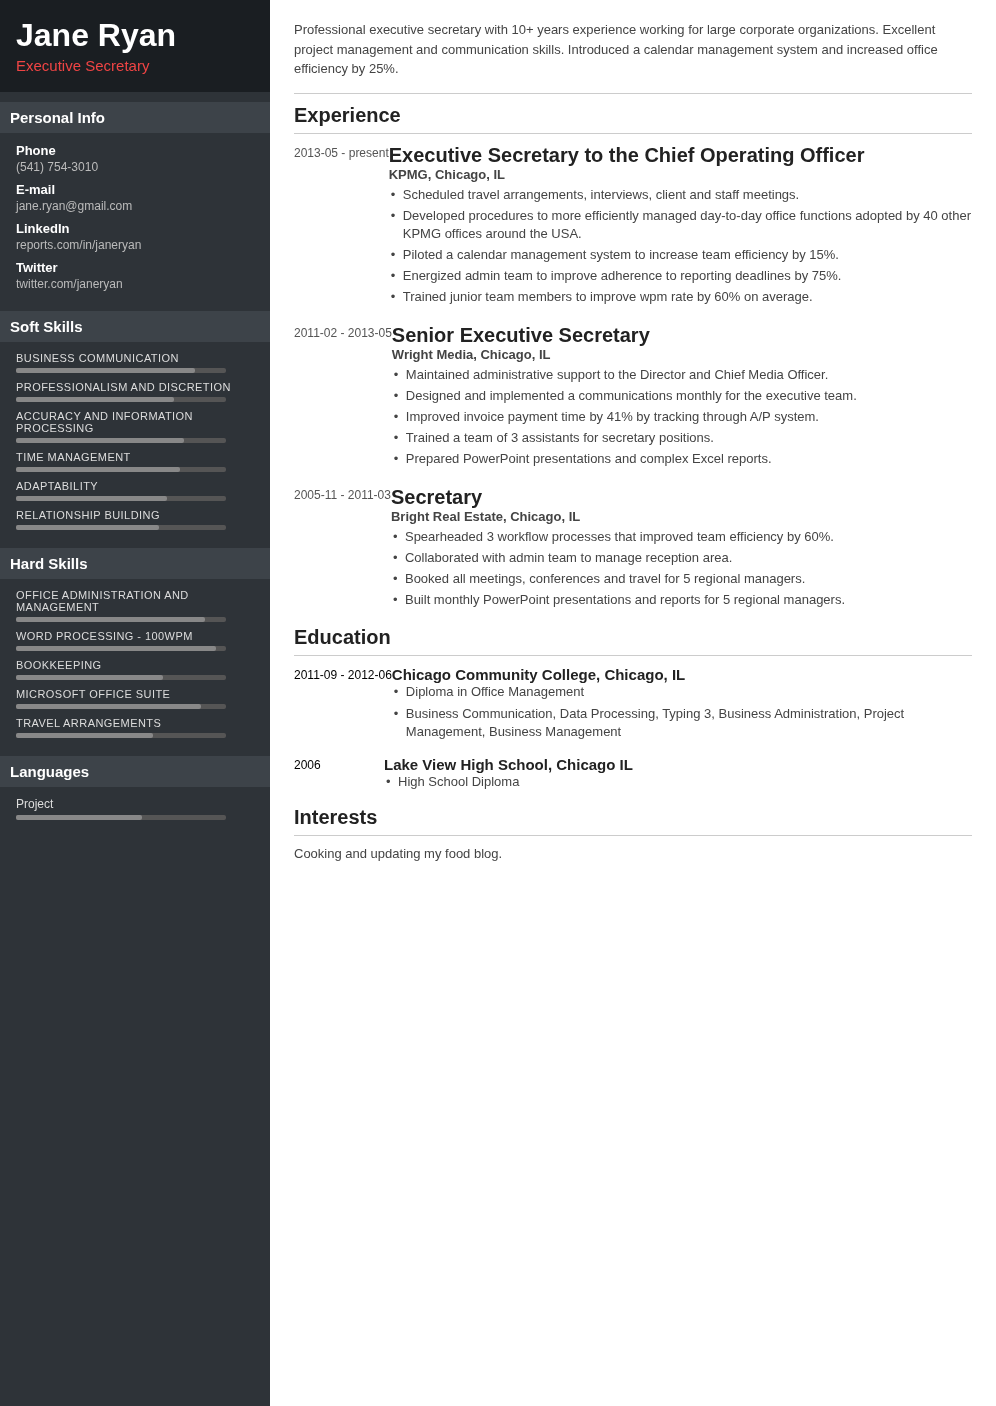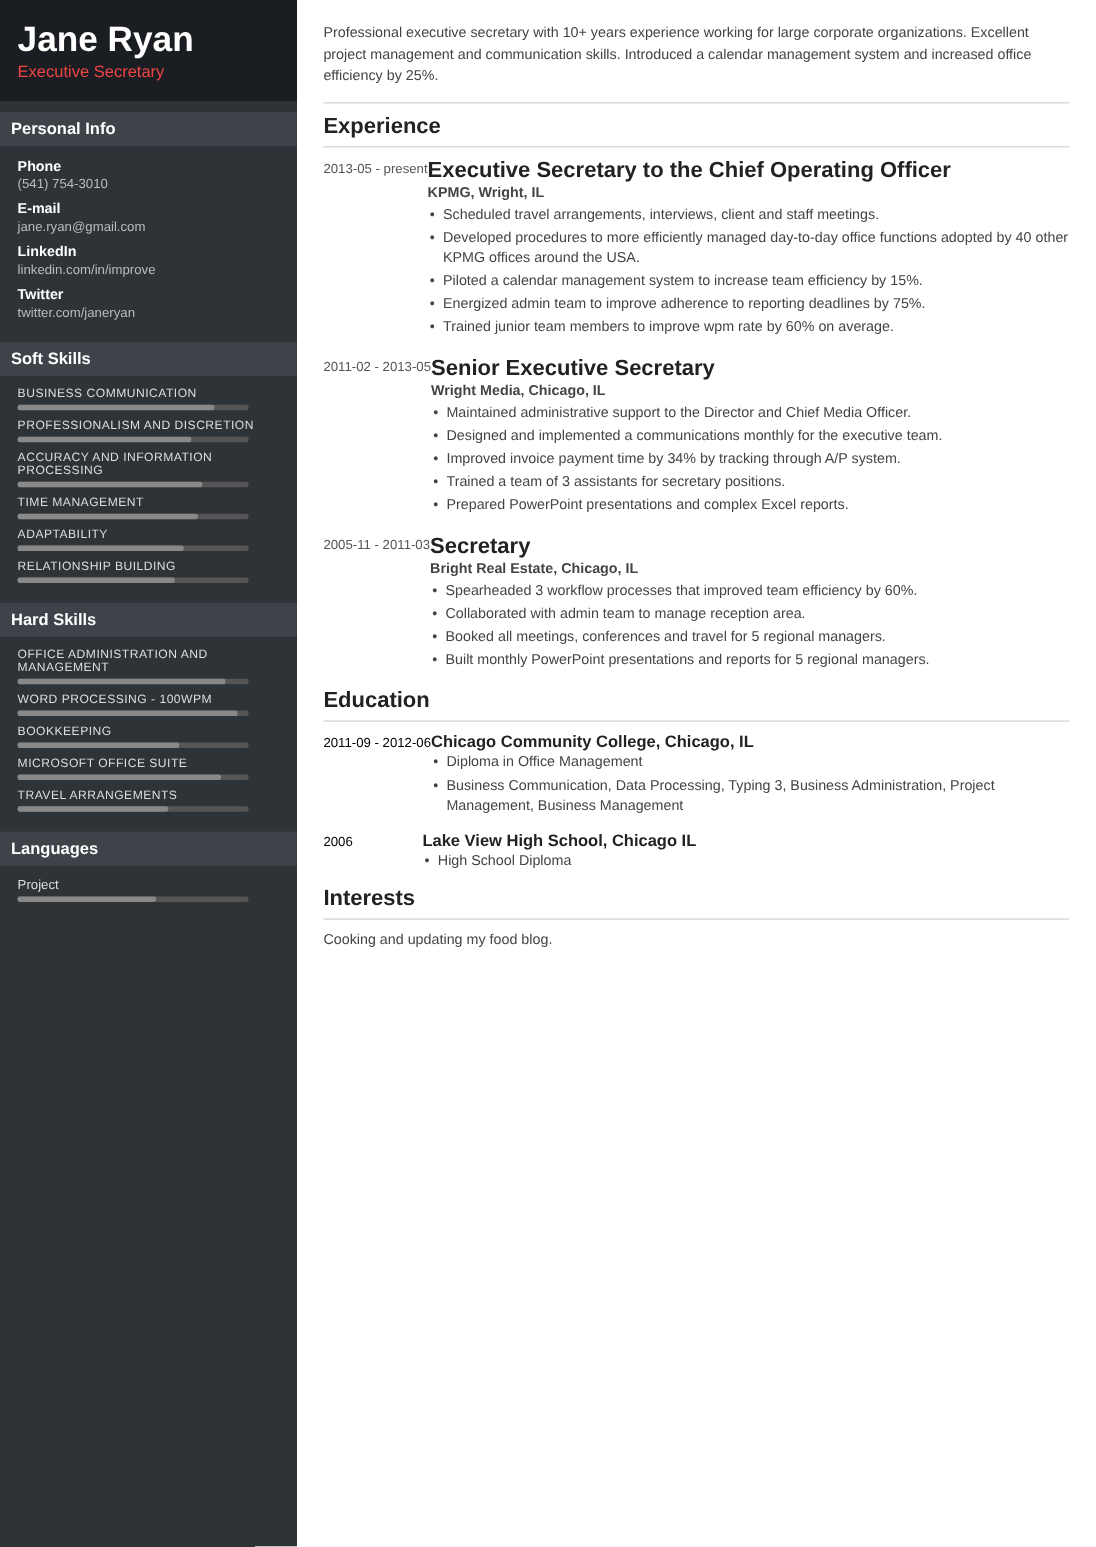--- a/index.html
+++ b/index.html
@@ -233,21 +233,21 @@
   <div class="sidebar-section">
     <div class="sidebar-section-title">Personal Info</div>
 
     <div class="contact-label">Phone</div>
     <div class="contact-value">(541) 754-3010</div>
 
     <div class="contact-label">E-mail</div>
     <div class="contact-value">jane.ryan@gmail.com</div>
 
     <div class="contact-label">LinkedIn</div>
-    <div class="contact-value">linkedin.com/in/improve</div>
+    <div class="contact-value">reports.com/in/janeryan</div>
 
     <div class="contact-label">Twitter</div>
     <div class="contact-value">twitter.com/janeryan</div>
   </div>
 
   <div class="sidebar-section">
     <div class="sidebar-section-title">Soft Skills</div>
     <div id="soft-skills-container">
         <div>
       <div class="skill-name">BUSINESS COMMUNICATION</div>
@@ -341,39 +341,39 @@
   <p class="summary-text">Professional executive secretary with 10+ years experience working for large corporate organizations. Excellent project management and communication skills. Introduced a calendar management system and increased office efficiency by 25%.</p>
   <hr class="section-divider">
 
   <div class="section-title">Experience</div>
   <hr class="section-divider">
   <div id="experience-container">
       <div class="experience-block">
       <div class="exp-date">2013-05 - present</div>
       <div class="exp-content">
         <div class="exp-job-title">Executive Secretary to the Chief Operating Officer</div>
-        <div class="exp-company">KPMG, Wright, IL</div>
+        <div class="exp-company">KPMG, Chicago, IL</div>
         <ul class="exp-bullets">
             <li>Scheduled travel arrangements, interviews, client and staff meetings.</li>
             <li>Developed procedures to more efficiently managed day-to-day office functions adopted by 40 other KPMG offices around the USA.</li>
             <li>Piloted a calendar management system to increase team efficiency by 15%.</li>
             <li>Energized admin team to improve adherence to reporting deadlines by 75%.</li>
             <li>Trained junior team members to improve wpm rate by 60% on average.</li>
           </ul>
       </div>
     </div>
       <div class="experience-block">
       <div class="exp-date">2011-02 - 2013-05</div>
       <div class="exp-content">
         <div class="exp-job-title">Senior Executive Secretary</div>
         <div class="exp-company">Wright Media, Chicago, IL</div>
         <ul class="exp-bullets">
             <li>Maintained administrative support to the Director and Chief Media Officer.</li>
             <li>Designed and implemented a communications monthly for the executive team.</li>
-            <li>Improved invoice payment time by 34% by tracking through A/P system.</li>
+            <li>Improved invoice payment time by 41% by tracking through A/P system.</li>
             <li>Trained a team of 3 assistants for secretary positions.</li>
             <li>Prepared PowerPoint presentations and complex Excel reports.</li>
           </ul>
       </div>
     </div>
       <div class="experience-block">
       <div class="exp-date">2005-11 - 2011-03</div>
       <div class="exp-content">
         <div class="exp-job-title">Secretary</div>
         <div class="exp-company">Bright Real Estate, Chicago, IL</div>

